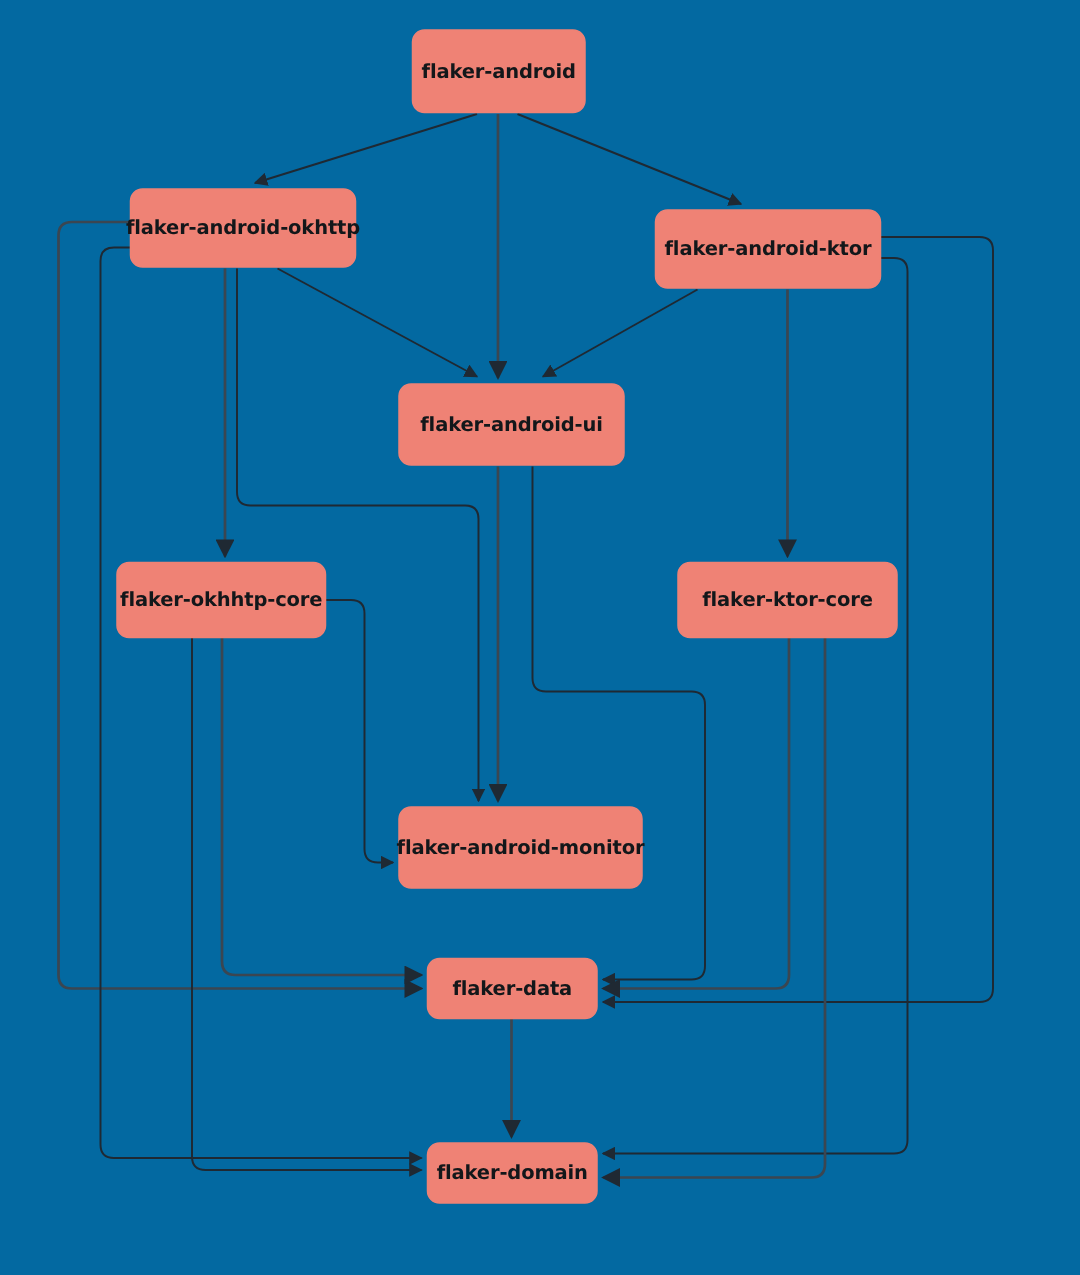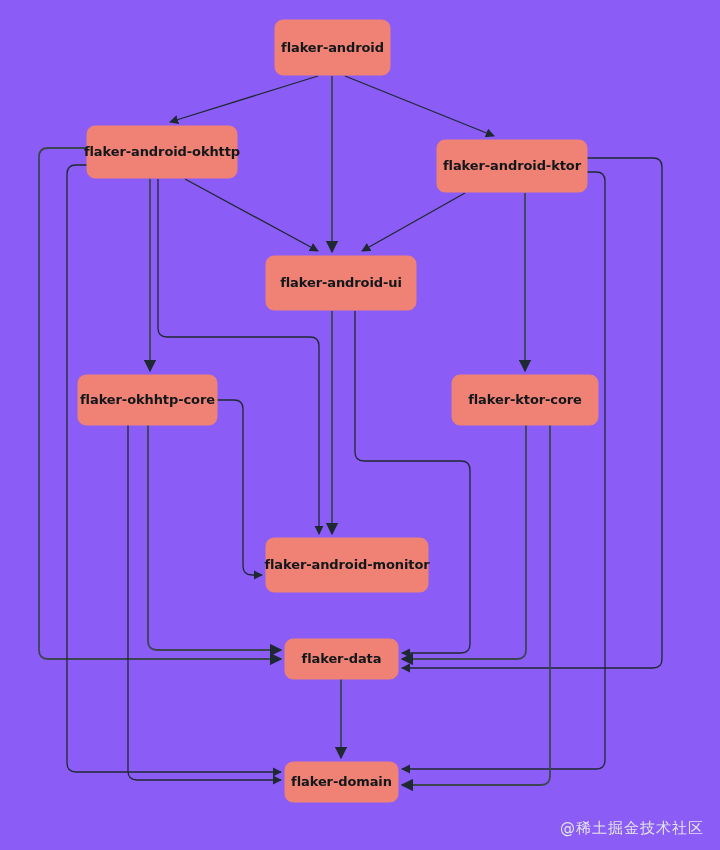--- a/index.html
+++ b/index.html
@@ -7,21 +7,21 @@
     padding: 0;
     background: #ffffff;
   }
   body {
     font-family: "DejaVu Sans", "Liberation Sans", sans-serif;
   }
   #canvas {
     position: relative;
     width: 720px;
     height: 850px;
-    background: #8b5cf6;
+    background: #0369a1;
     overflow: hidden;
   }
   #graph-svg {
     position: absolute;
     top: 0;
     left: 0;
   }
   .node-rect {
     fill: #ef8275;
     stroke: #ef8275;
@@ -163,15 +163,14 @@
       </g>
 
       <g>
         <rect class="node-rect" x="285" y="762" width="113" height="40"></rect>
         <text class="node-label" x="341.5" y="782.5">flaker-domain</text>
       </g>
 
     </g>
   </svg>
 
-  <div class="watermark">@稀土掘金技术社区</div>
 
 </div>
 
 </body></html>

